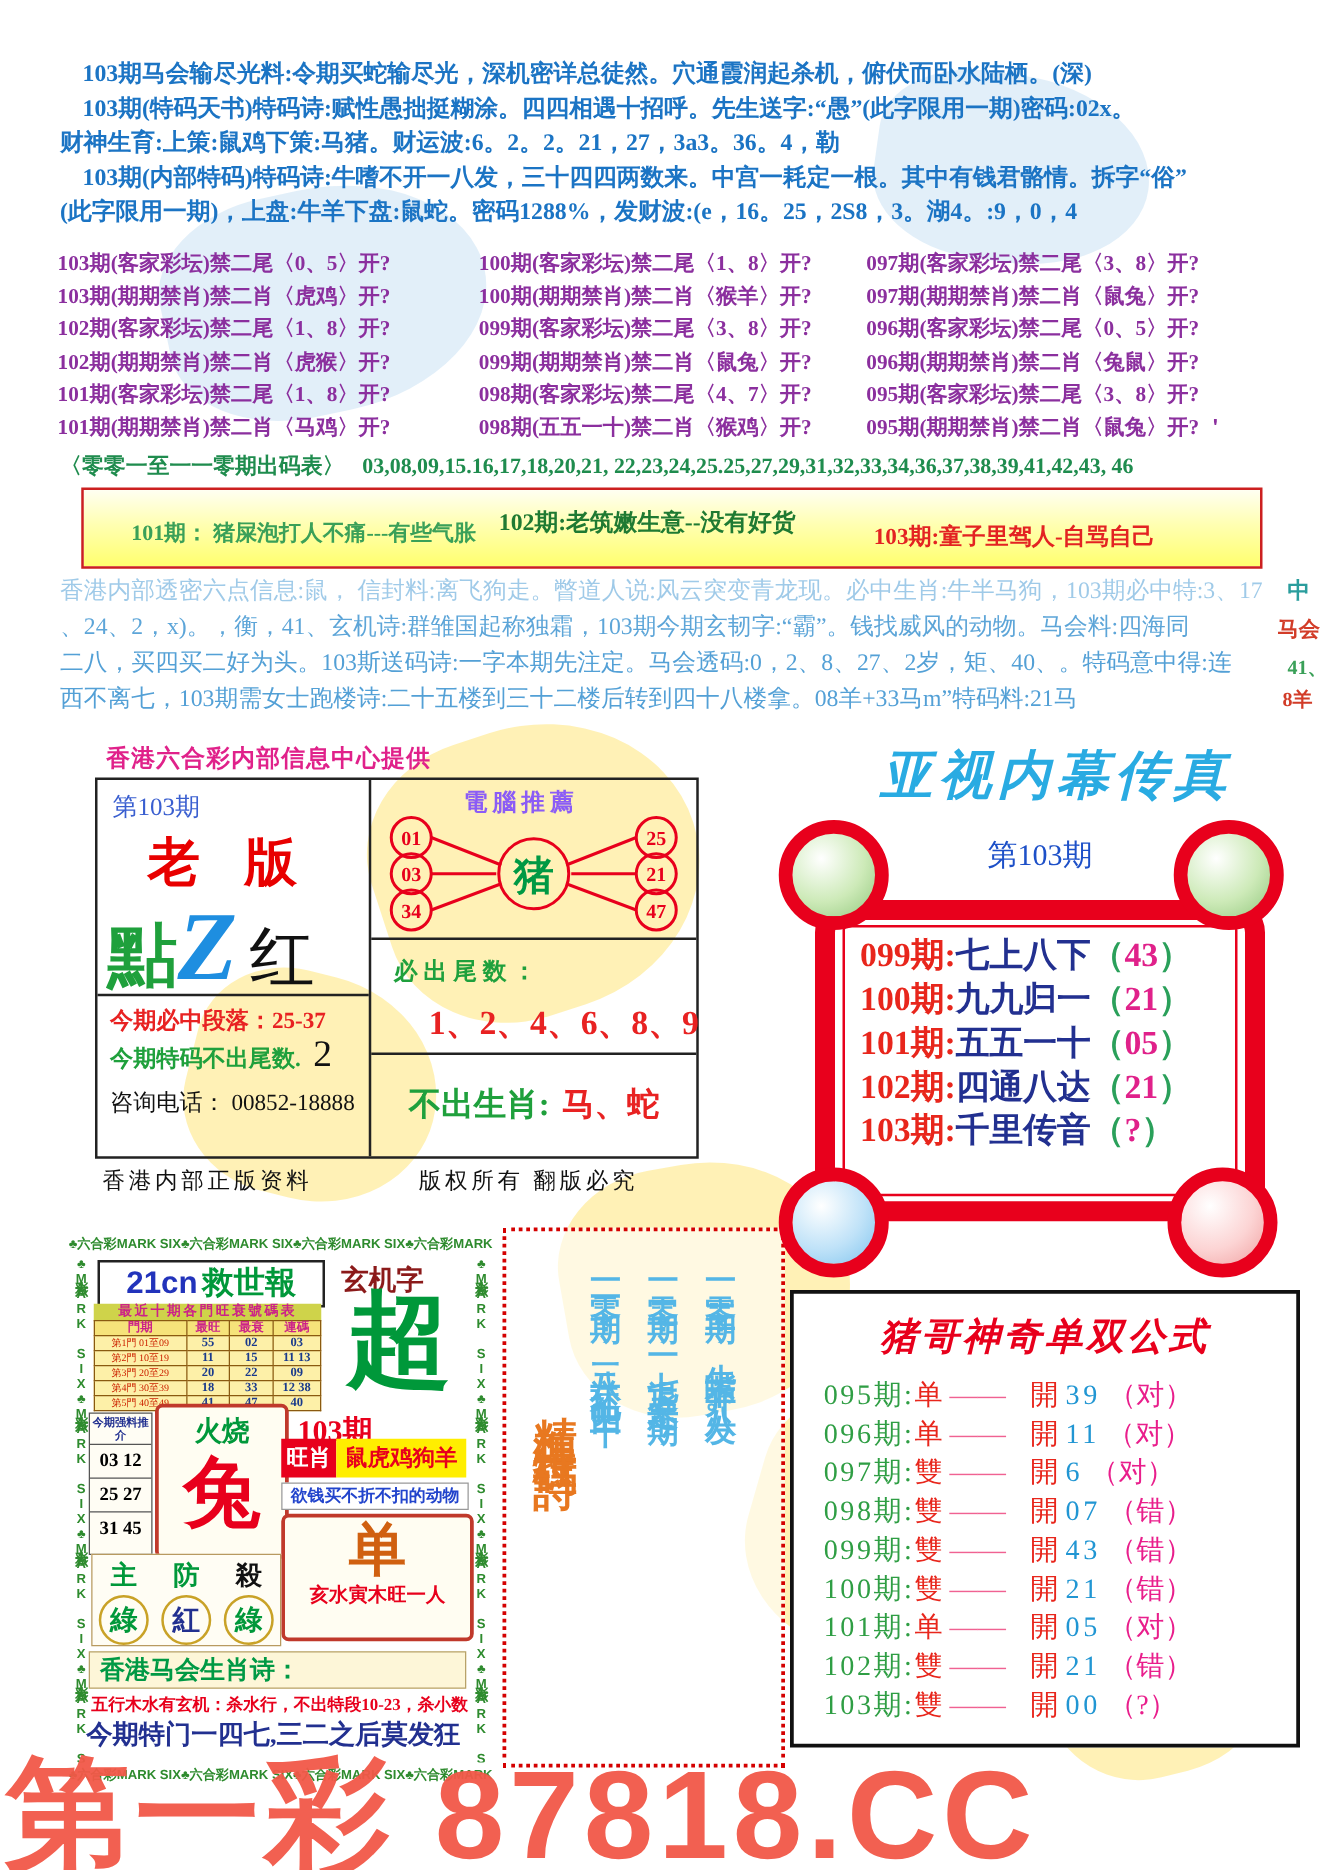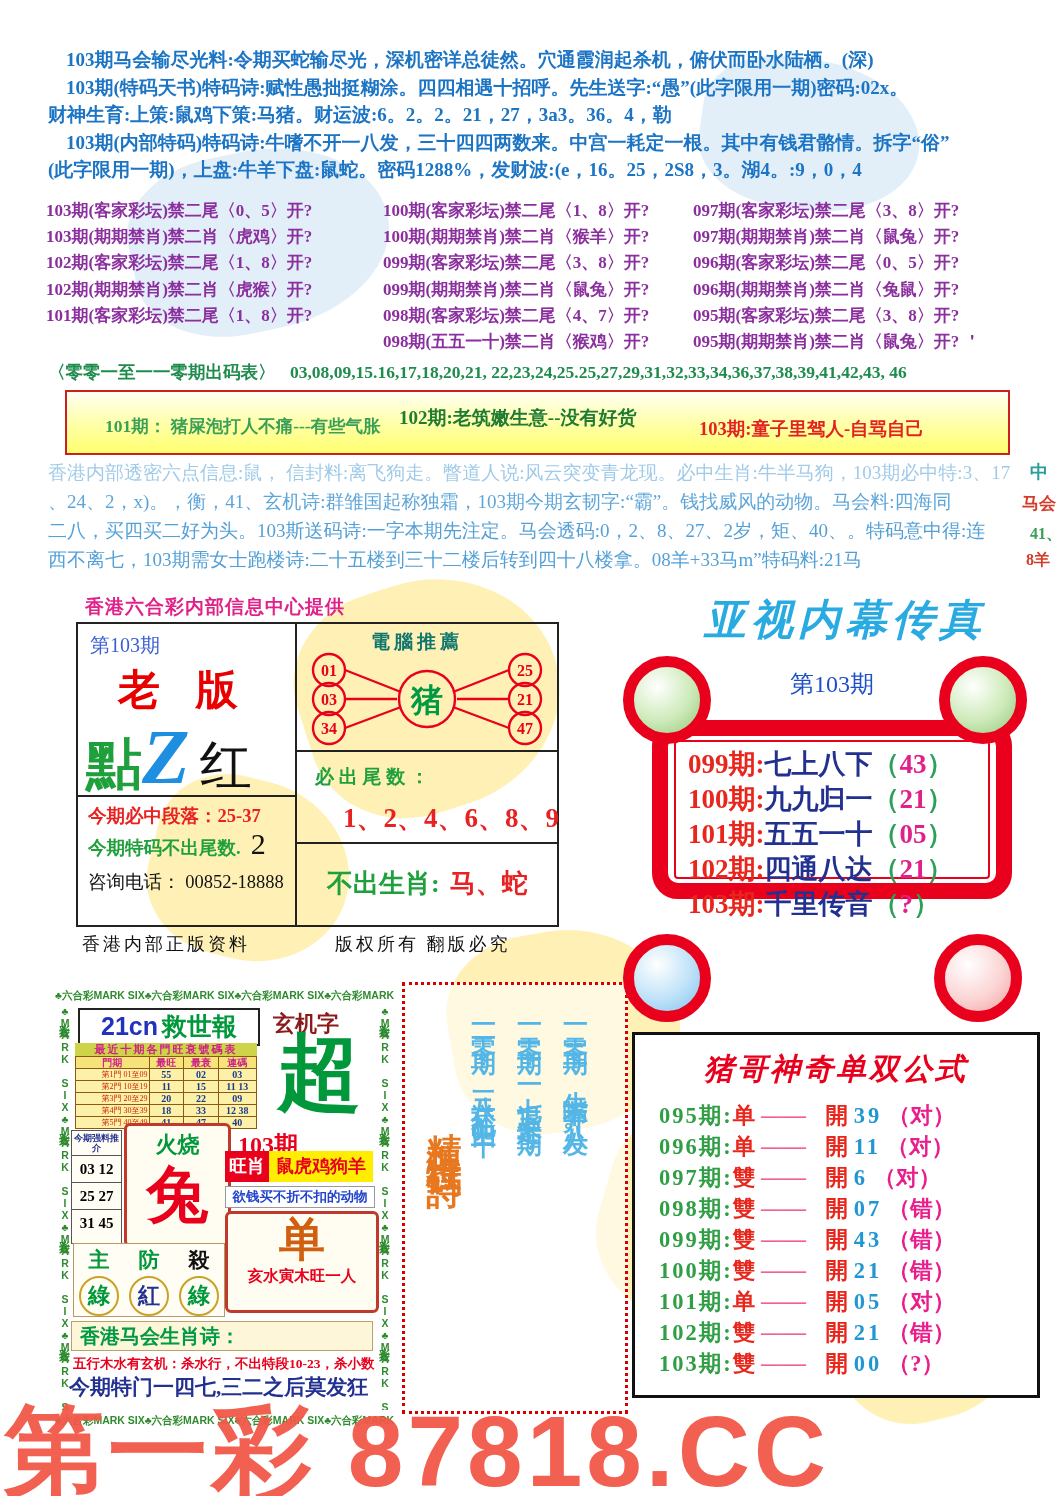--- a/index.html
+++ b/index.html
@@ -26,23 +26,23 @@
   .lp-box{border:2px solid #222;background:#ffffff00}
   .divider-h{border-top:2px solid #222}
   .ms-border{color:#2e8b2e;font-size:10.5px;font-weight:bold;font-family:"Liberation Sans",sans-serif;
              overflow:hidden;white-space:nowrap;line-height:20px}
   .vertical{writing-mode:vertical-rl;text-orientation:upright}
   
   .ms-table{border-collapse:collapse;background:#fdf0a8;width:182px}
   .ms-table td,.ms-table th{border:1px solid #8a5a10;font-size:10px;padding:0 1px;text-align:center;line-height:11px}
   .ms-table th{color:#cc2288;background:#f6e37a}
   .ms-table td{color:#1a3a8c;font-weight:bold}
-  .ms-table td.lbl{color:#cc2200;font-weight:normal;font-size:8px;text-align:right;white-space:nowrap}
+  .ms-table td.lbl{color:#cc2200;font-weight:normal;font-size:8px;text-align:center;white-space:nowrap}
   .frame-red{border:3px solid #c0392b;border-radius:6px;background:#fffdf2}
-  .zg-row{white-space:nowrap;font-size:22.5px;line-height:31px;font-weight:bold}
+  .zg-row{white-space:nowrap;font-size:22.5px;line-height:31px;font-weight:normal}
   .ya-row{white-space:nowrap;font-size:27px;line-height:35px;font-weight:bold}
   .ball{position:absolute;width:66px;height:66px;border:11px solid #e8001c;border-radius:50%;z-index:6}
   .ball.green{background:radial-gradient(circle at 35% 30%,#ffffff,#cdeab8 55%,#93c87e)}
   .ball.blue{background:radial-gradient(circle at 35% 30%,#ffffff,#bfe2f8 55%,#7fc4ee)}
   .ball.pink{background:radial-gradient(circle at 35% 30%,#ffffff,#fcd4d4 55%,#f0a0a0)}
   .poem-col{writing-mode:vertical-rl;text-orientation:upright;font-size:25px;color:#54b6e6;
             letter-spacing:7px;font-weight:bold;white-space:nowrap}
   .wm-bottom{font-family:"Liberation Sans",sans-serif;font-weight:900;color:#f25848;font-size:100px;
              letter-spacing:4px;white-space:nowrap;opacity:.95;z-index:40}
 </style>
@@ -64,20 +64,21 @@
   <div class="topline indent">103期(内部特码)特码诗:牛嗜不开一八发，三十四四两数来。中宫一耗定一根。其中有钱君骼情。拆字“俗”</div>
   <div class="topline">(此字限用一期)，上盘:牛羊下盘:鼠蛇。密码1288%，发财波:(e，16。25，2S8，3。湖4。:9，0，4</div>
 </div>
 
 <div class="abs z1 bancol" style="left:46px;top:198px">
   <div>103期(客家彩坛)禁二尾〈0、5〉开?</div>
     <div>103期(期期禁肖)禁二肖〈虎鸡〉开?</div>
     <div>102期(客家彩坛)禁二尾〈1、8〉开?</div>
   <div>102期(期期禁肖)禁二肖〈虎猴〉开?</div>
     <div>101期(客家彩坛)禁二尾〈1、8〉开?</div>
+    <div>101期(期期禁肖)禁二肖〈马鸡〉开?</div>
 </div>
 <div class="abs z1 bancol" style="left:383px;top:198px">
   <div>100期(客家彩坛)禁二尾〈1、8〉开?</div>
     <div>100期(期期禁肖)禁二肖〈猴羊〉开?</div>
     <div>099期(客家彩坛)禁二尾〈3、8〉开?</div>
   <div>099期(期期禁肖)禁二肖〈鼠兔〉开?</div>
     <div>098期(客家彩坛)禁二尾〈4、7〉开?</div>
     <div>098期(五五一十)禁二肖〈猴鸡〉开?</div>
 </div>
 <div class="abs z1 bancol" style="left:693px;top:198px">
@@ -124,21 +125,21 @@
     <div class="abs divider-h" style="left:0;top:171px;width:217px"></div>
     <div class="abs" style="left:10px;top:179px;font-size:18.5px;font-weight:bold;color:#e82222;white-space:nowrap">今期必中段落：25-37</div>
     <div class="abs" style="left:10px;top:203px;white-space:nowrap">
       <span style="font-size:18.5px;font-weight:bold;color:#1fa03c">今期特码不出尾数.</span>
       <span style="font-size:30px;color:#111;margin-left:6px">2</span>
     </div>
     <div class="abs" style="left:10px;top:245px;font-size:18.5px;color:#111;white-space:nowrap">咨询电话： 00852-18888</div>
   </div>
 
   <div class="abs" style="left:217px;top:0;width:260px;height:301px;border-left:2px solid #222">
-    <div class="abs" style="left:74px;top:5px;font-size:19px;font-weight:bold;color:#0f766e;letter-spacing:4px">電腦推薦</div>
+    <div class="abs" style="left:74px;top:5px;font-size:19px;font-weight:bold;color:#8b5cf6;letter-spacing:4px">電腦推薦</div>
     <svg class="abs" style="left:4px;top:26px" width="252" height="97" viewBox="0 0 252 97">
       <g stroke="#e8001c" stroke-width="2.4" fill="none">
         <line x1="44" y1="20" x2="100" y2="42"></line>
           <line x1="44" y1="49" x2="96" y2="49"></line>
           <line x1="44" y1="78" x2="100" y2="57"></line>
         <line x1="208" y1="20" x2="152" y2="42"></line>
           <line x1="208" y1="49" x2="156" y2="49"></line>
           <line x1="208" y1="78" x2="152" y2="57"></line>
         <circle cx="28" cy="20" r="16"></circle>
           <circle cx="28" cy="49" r="16"></circle>
@@ -166,21 +167,21 @@
       <span style="font-size:26px;font-weight:bold;color:#1fa03c">不出生肖:</span>
       <span style="font-size:26px;font-weight:bold;color:#e82222;margin-left:6px">马、蛇</span>
     </div>
   </div>
 </div>
 <div class="abs z1" style="left:82px;top:932px;font-size:18px;color:#111;letter-spacing:3px">香港内部正版资料</div>
 <div class="abs z1" style="left:335px;top:932px;font-size:18px;color:#111;letter-spacing:3px">版权所有  翻版必究</div>
 
 <div class="abs z1" style="left:640px;top:592px;width:410px;text-align:center;font-size:42px;font-weight:bold;font-style:italic;color:#29abe2;letter-spacing:5px">亚视内幕传真</div>
 <div class="abs z1" style="left:652px;top:668px;width:360px;text-align:center;font-size:24px;color:#1d50c8">第103期</div>
-<div class="abs z1" style="left:652px;top:720px;width:360px;height:179px;border:16px solid #e8001c;border-radius:26px;background:#fff;box-sizing:border-box">
+<div class="abs z1" style="left:652px;top:720px;width:360px;height:257px;border:16px solid #e8001c;border-radius:26px;background:#fff;box-sizing:border-box">
   <div class="abs" style="left:6px;top:4px;right:6px;bottom:4px;border:2px solid #e8001c;border-radius:4px;padding:5px 12px;box-sizing:border-box">
     <div class="ya-row">
       <span style="color:#e8261c">099期:</span><span style="color:#223090">七上八下</span><span style="color:#2aa05a">（</span><span style="color:#e0218a">43</span><span style="color:#2aa05a">）</span>
     </div>
     <div class="ya-row">
       <span style="color:#e8261c">100期:</span><span style="color:#223090">九九归一</span><span style="color:#2aa05a">（</span><span style="color:#e0218a">21</span><span style="color:#2aa05a">）</span>
     </div>
     <div class="ya-row">
       <span style="color:#e8261c">101期:</span><span style="color:#223090">五五一十</span><span style="color:#2aa05a">（</span><span style="color:#e0218a">05</span><span style="color:#2aa05a">）</span>
     </div>

